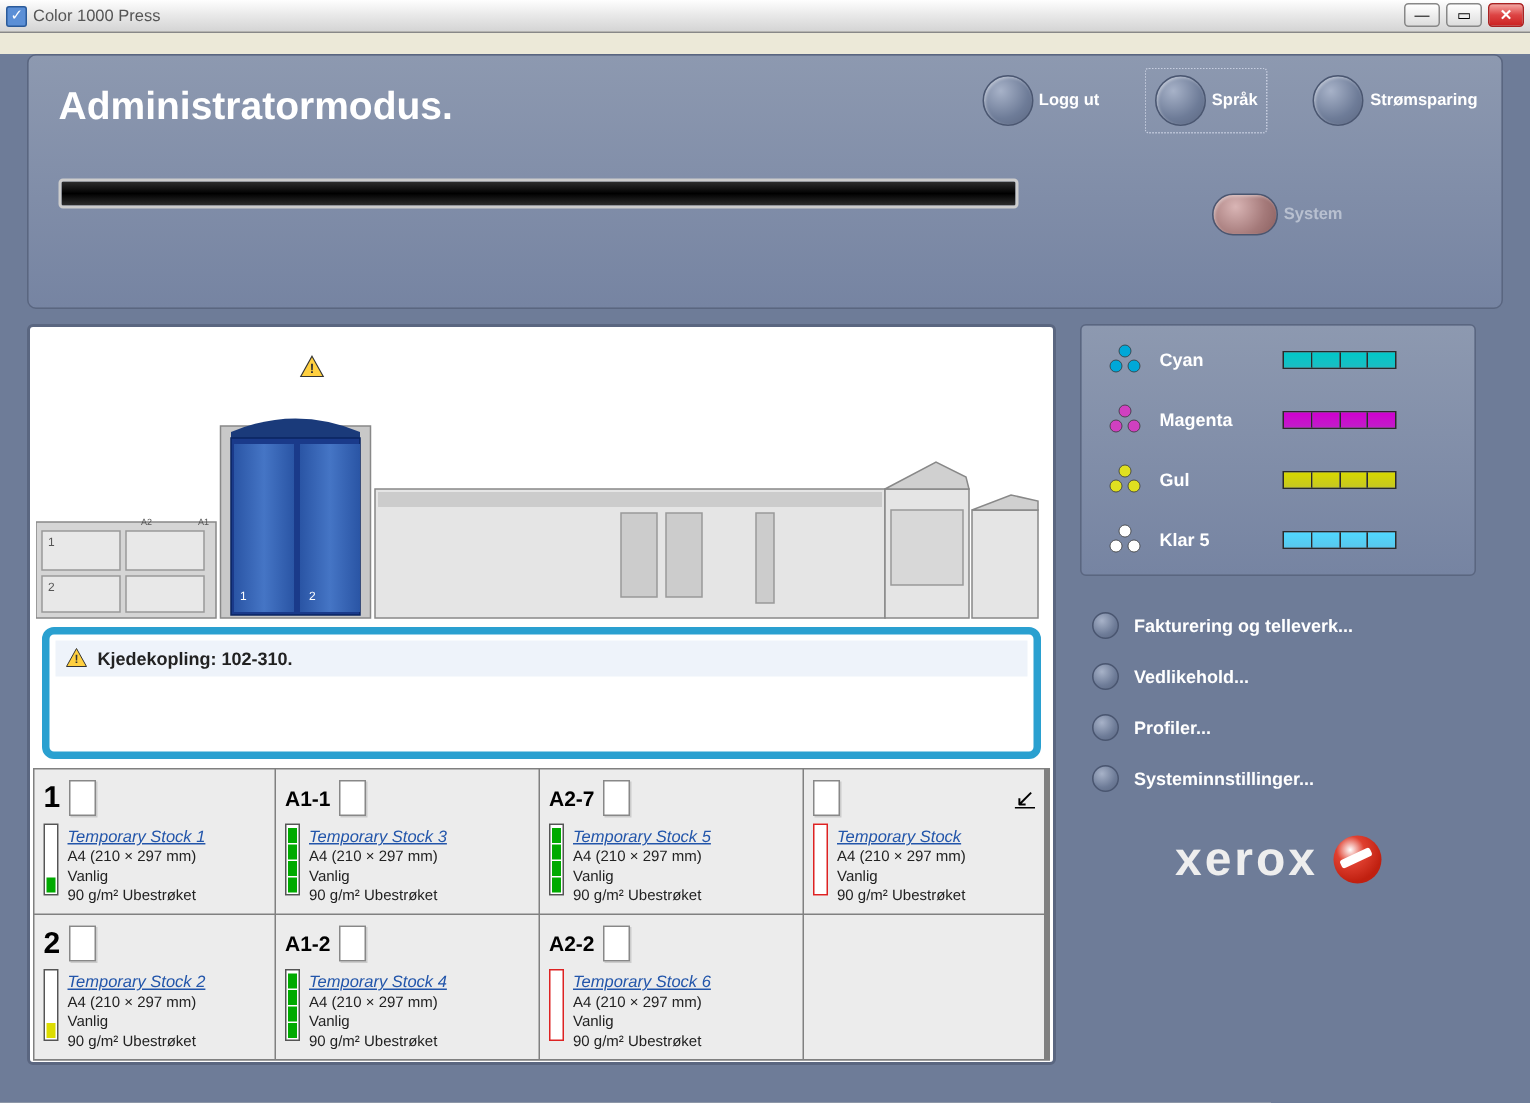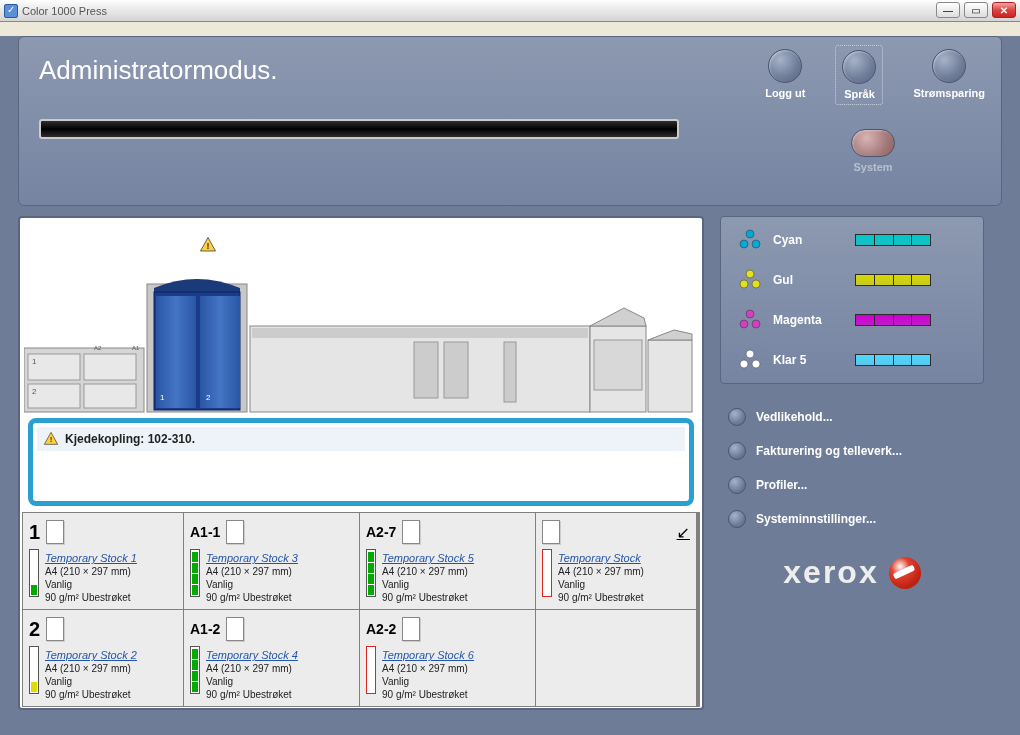--- a/index.html
+++ b/index.html
@@ -105,21 +105,21 @@
     margin: 14px 18px 0 18px;
     background: linear-gradient(to bottom, #8d99b0 0%, #7684a2 100%);
     border-radius: 6px;
     height: 170px;
     border: 1px solid #5a6680;
     position: relative;
   }
   .mode-title {
     color: white;
     font-size: 26px;
-    font-weight: normal;
+    font-weight: bold;
     position: absolute;
     top: 18px;
     left: 20px;
   }
   .progress-bar {
     position: absolute;
     top: 82px;
     left: 20px;
     width: 640px;
     height: 20px;
@@ -129,21 +129,21 @@
   }
   .action-row {
     position: absolute;
     right: 10px;
     top: 8px;
     display: flex;
     gap: 24px;
   }
   .action-btn {
     display: flex;
-    flex-direction: column;
+    flex-direction: row;
     align-items: center;
     gap: 4px;
     padding: 4px 6px;
   }
   .action-btn.boxed {
     border: 1px dotted #c7cee0;
     border-radius: 3px;
   }
   .round-btn {
     width: 34px;
@@ -643,69 +643,69 @@
             <div class="toner-name">Cyan</div>
             <div class="toner-bar">
               <div class="toner-seg" style="background: linear-gradient(rgb(0, 200, 200), rgba(0, 200, 200, 0.8));"></div>
               <div class="toner-seg" style="background: linear-gradient(rgb(0, 200, 200), rgba(0, 200, 200, 0.8));"></div>
               <div class="toner-seg" style="background: linear-gradient(rgb(0, 200, 200), rgba(0, 200, 200, 0.8));"></div>
               <div class="toner-seg" style="background: linear-gradient(rgb(0, 200, 200), rgba(0, 200, 200, 0.8));"></div>
             </div>
           </div>
           <div class="toner-row">
             <svg viewBox="0 0 26 22" class="toner-pyramid">
+              <circle cx="13" cy="5" r="4" fill="#d040c0" stroke="#333" stroke-width="0.5"></circle>
+              <circle cx="7" cy="15" r="4" fill="#d040c0" stroke="#333" stroke-width="0.5"></circle>
+              <circle cx="19" cy="15" r="4" fill="#d040c0" stroke="#333" stroke-width="0.5"></circle>
+            </svg>
+            <div class="toner-name">Magenta</div>
+            <div class="toner-bar">
+              <div class="toner-seg" style="background: linear-gradient(rgb(208, 0, 208), rgba(208, 0, 208, 0.8));"></div>
+              <div class="toner-seg" style="background: linear-gradient(rgb(208, 0, 208), rgba(208, 0, 208, 0.8));"></div>
+              <div class="toner-seg" style="background: linear-gradient(rgb(208, 0, 208), rgba(208, 0, 208, 0.8));"></div>
+              <div class="toner-seg" style="background: linear-gradient(rgb(208, 0, 208), rgba(208, 0, 208, 0.8));"></div>
+            </div>
+          </div>
+          <div class="toner-row">
+            <svg viewBox="0 0 26 22" class="toner-pyramid">
               <circle cx="13" cy="5" r="4" fill="#e0e020" stroke="#333" stroke-width="0.5"></circle>
               <circle cx="7" cy="15" r="4" fill="#e0e020" stroke="#333" stroke-width="0.5"></circle>
               <circle cx="19" cy="15" r="4" fill="#e0e020" stroke="#333" stroke-width="0.5"></circle>
             </svg>
             <div class="toner-name">Gul</div>
             <div class="toner-bar">
               <div class="toner-seg" style="background: linear-gradient(rgb(216, 216, 0), rgba(216, 216, 0, 0.8));"></div>
               <div class="toner-seg" style="background: linear-gradient(rgb(216, 216, 0), rgba(216, 216, 0, 0.8));"></div>
               <div class="toner-seg" style="background: linear-gradient(rgb(216, 216, 0), rgba(216, 216, 0, 0.8));"></div>
               <div class="toner-seg" style="background: linear-gradient(rgb(216, 216, 0), rgba(216, 216, 0, 0.8));"></div>
-            </div>
-          </div>
-          <div class="toner-row">
-            <svg viewBox="0 0 26 22" class="toner-pyramid">
-              <circle cx="13" cy="5" r="4" fill="#d040c0" stroke="#333" stroke-width="0.5"></circle>
-              <circle cx="7" cy="15" r="4" fill="#d040c0" stroke="#333" stroke-width="0.5"></circle>
-              <circle cx="19" cy="15" r="4" fill="#d040c0" stroke="#333" stroke-width="0.5"></circle>
-            </svg>
-            <div class="toner-name">Magenta</div>
-            <div class="toner-bar">
-              <div class="toner-seg" style="background: linear-gradient(rgb(208, 0, 208), rgba(208, 0, 208, 0.8));"></div>
-              <div class="toner-seg" style="background: linear-gradient(rgb(208, 0, 208), rgba(208, 0, 208, 0.8));"></div>
-              <div class="toner-seg" style="background: linear-gradient(rgb(208, 0, 208), rgba(208, 0, 208, 0.8));"></div>
-              <div class="toner-seg" style="background: linear-gradient(rgb(208, 0, 208), rgba(208, 0, 208, 0.8));"></div>
             </div>
           </div>
           <div class="toner-row">
             <svg viewBox="0 0 26 22" class="toner-pyramid">
               <circle cx="13" cy="5" r="4" fill="#ffffff" stroke="#333" stroke-width="0.5"></circle>
               <circle cx="7" cy="15" r="4" fill="#ffffff" stroke="#333" stroke-width="0.5"></circle>
               <circle cx="19" cy="15" r="4" fill="#ffffff" stroke="#333" stroke-width="0.5"></circle>
             </svg>
             <div class="toner-name">Klar 5</div>
             <div class="toner-bar">
               <div class="toner-seg" style="background: linear-gradient(rgb(80, 216, 255), rgba(80, 216, 255, 0.8));"></div>
               <div class="toner-seg" style="background: linear-gradient(rgb(80, 216, 255), rgba(80, 216, 255, 0.8));"></div>
               <div class="toner-seg" style="background: linear-gradient(rgb(80, 216, 255), rgba(80, 216, 255, 0.8));"></div>
               <div class="toner-seg" style="background: linear-gradient(rgb(80, 216, 255), rgba(80, 216, 255, 0.8));"></div>
             </div>
           </div>
         </div>
       <div class="nav-panel" id="nav-panel">
           <div class="nav-item">
             <div class="nav-bullet"></div>
-            <div class="nav-label">Vedlikehold...</div>
+            <div class="nav-label">Fakturering og telleverk...</div>
           </div>
           <div class="nav-item">
             <div class="nav-bullet"></div>
-            <div class="nav-label">Fakturering og telleverk...</div>
+            <div class="nav-label">Vedlikehold...</div>
           </div>
           <div class="nav-item">
             <div class="nav-bullet"></div>
             <div class="nav-label">Profiler...</div>
           </div>
           <div class="nav-item">
             <div class="nav-bullet"></div>
             <div class="nav-label">Systeminnstillinger...</div>
           </div>
         </div>

